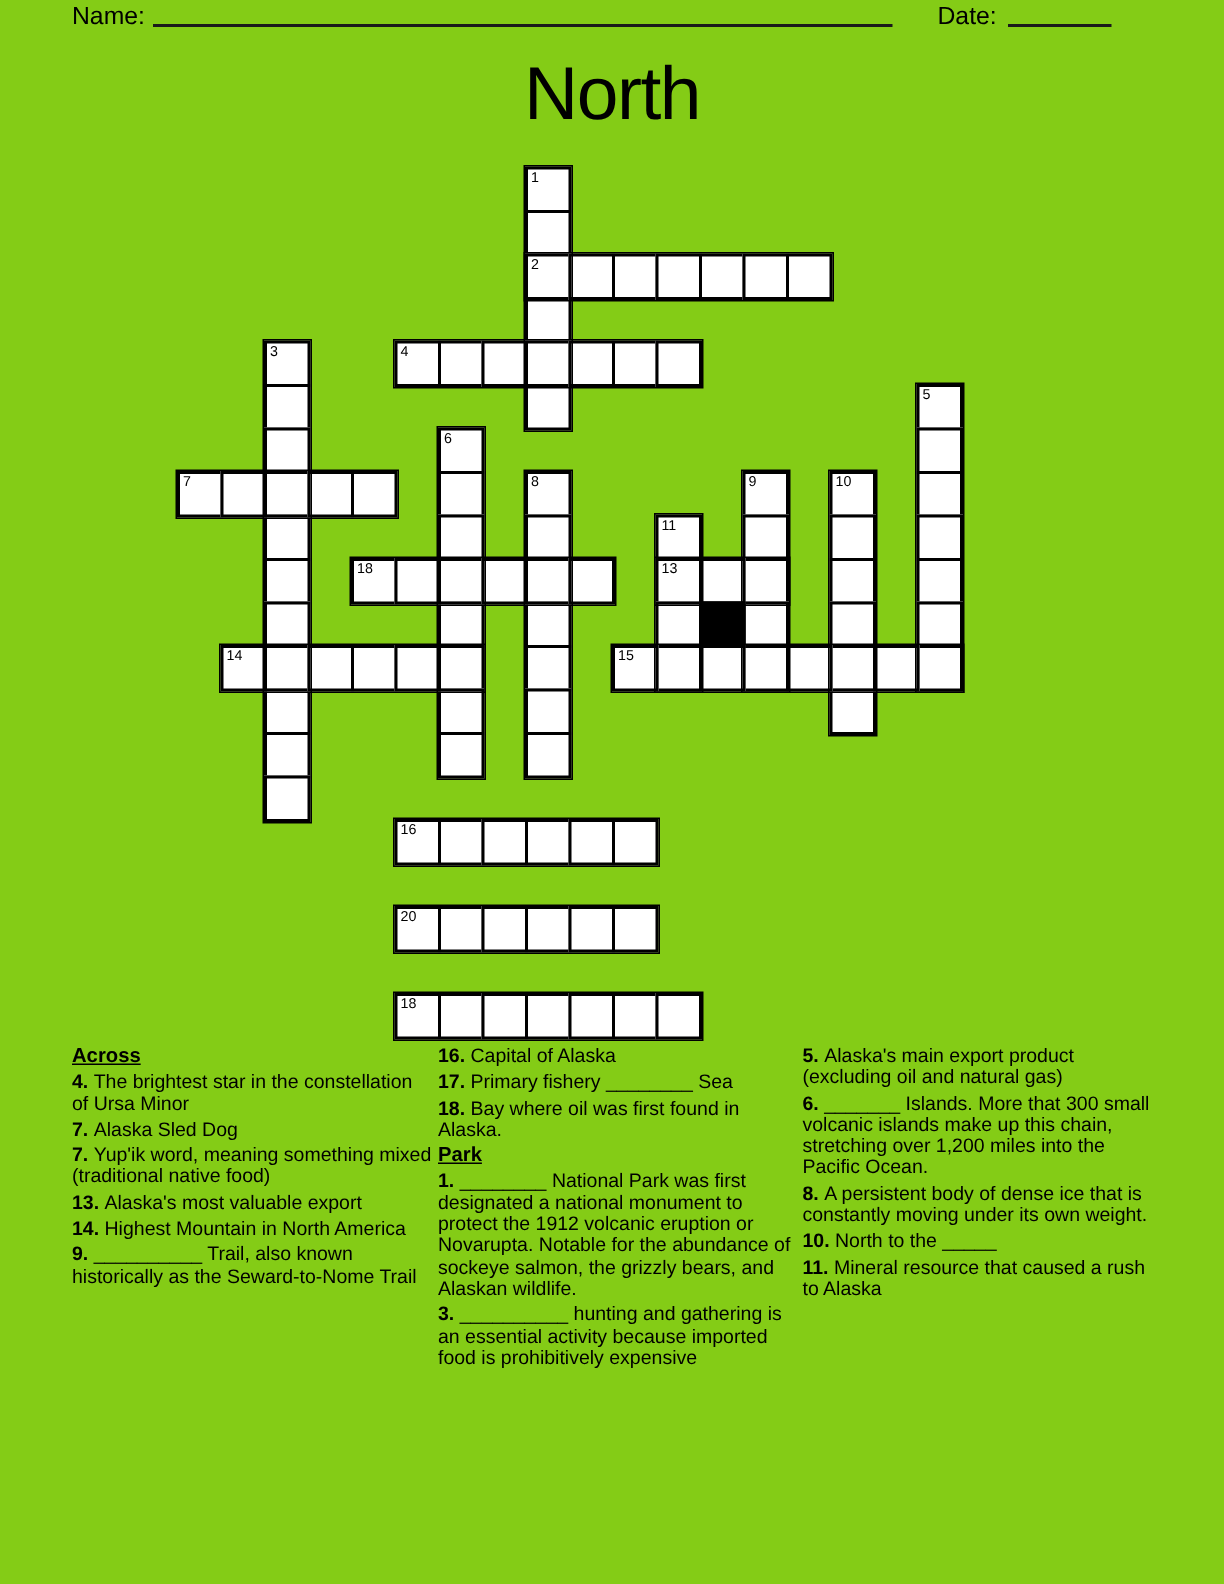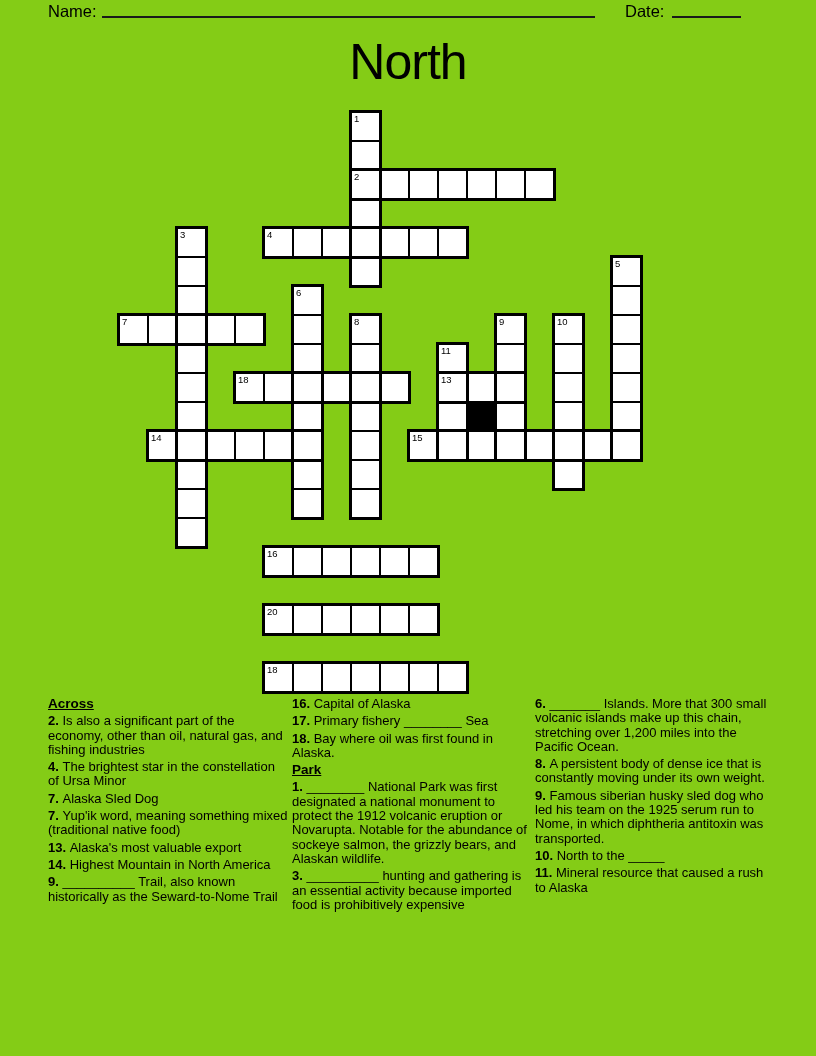--- a/index.html
+++ b/index.html
@@ -201,38 +201,37 @@
       <div class="word-outline" style="left: 28px; top: 318px; width: 178px; height: 33px;"></div>
       <div class="word-outline" style="left: 289px; top: 318px; width: 236px; height: 33px;"></div>
       <div class="word-outline" style="left: 144px; top: 434px; width: 178px; height: 33px;"></div>
       <div class="word-outline" style="left: 144px; top: 492px; width: 178px; height: 33px;"></div>
       <div class="word-outline" style="left: 144px; top: 550px; width: 207px; height: 33px;"></div>
     </div>
 
   <div class="clues">
       <div class="clue-col c1">
         <div class="clue-heading">Across</div>
-        <div class="clue"><b>2. </b>Is also a significant part of the economy, other than oil, natural gas, and fishing industries</div>
         <div class="clue"><b>4. </b>The brightest star in the constellation of Ursa Minor</div>
         <div class="clue"><b>7. </b>Alaska Sled Dog</div>
         <div class="clue"><b>7. </b>Yup'ik word, meaning something mixed (traditional native food)</div>
         <div class="clue"><b>13. </b>Alaska's most valuable export</div>
         <div class="clue"><b>14. </b>Highest Mountain in North America</div>
         <div class="clue"><b>9. </b>__________ Trail, also known historically as the Seward-to-Nome Trail</div>
       </div>
       <div class="clue-col c2">
         <div class="clue"><b>16. </b>Capital of Alaska</div>
         <div class="clue"><b>17. </b>Primary fishery ________ Sea</div>
         <div class="clue"><b>18. </b>Bay where oil was first found in Alaska.</div>
         <div class="clue-heading">Park</div>
         <div class="clue"><b>1. </b>________ National Park was first designated a national monument to protect the 1912 volcanic eruption or Novarupta. Notable for the abundance of sockeye salmon, the grizzly bears, and Alaskan wildlife.</div>
         <div class="clue"><b>3. </b>__________ hunting and gathering is an essential activity because imported food is prohibitively expensive</div>
       </div>
       <div class="clue-col c3">
+        <div class="clue"><b>5. </b>Alaska's main export product (excluding oil and natural gas)</div>
         <div class="clue"><b>6. </b>_______ Islands. More that 300 small volcanic islands make up this chain, stretching over 1,200 miles into the Pacific Ocean.</div>
         <div class="clue"><b>8. </b>A persistent body of dense ice that is constantly moving under its own weight.</div>
-        <div class="clue"><b>9. </b>Famous siberian husky sled dog who led his team on the 1925 serum run to Nome, in which diphtheria antitoxin was transported.</div>
         <div class="clue"><b>10. </b>North to the _____</div>
         <div class="clue"><b>11. </b>Mineral resource that caused a rush to Alaska</div>
       </div>
     </div>
 
 </div>
 
 </body></html>

